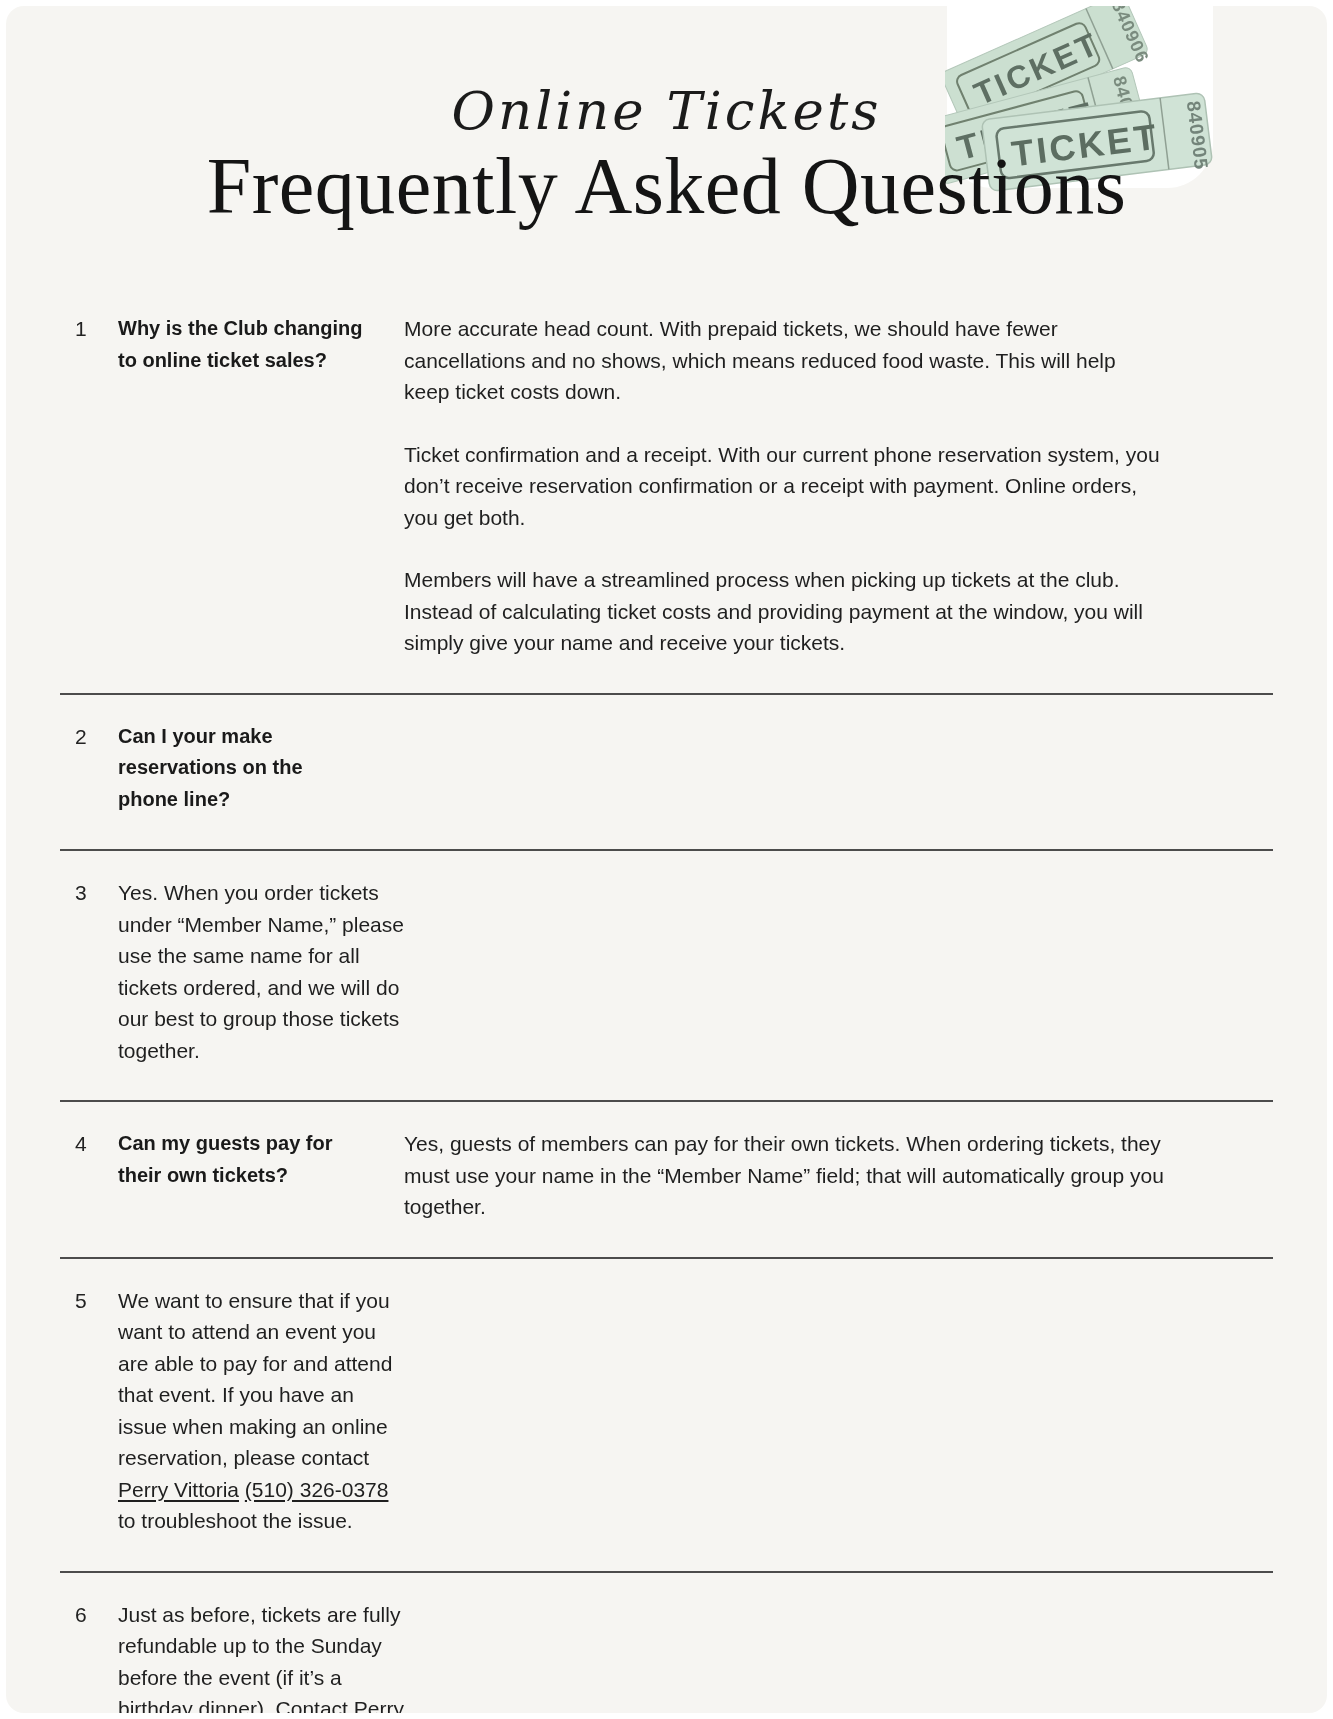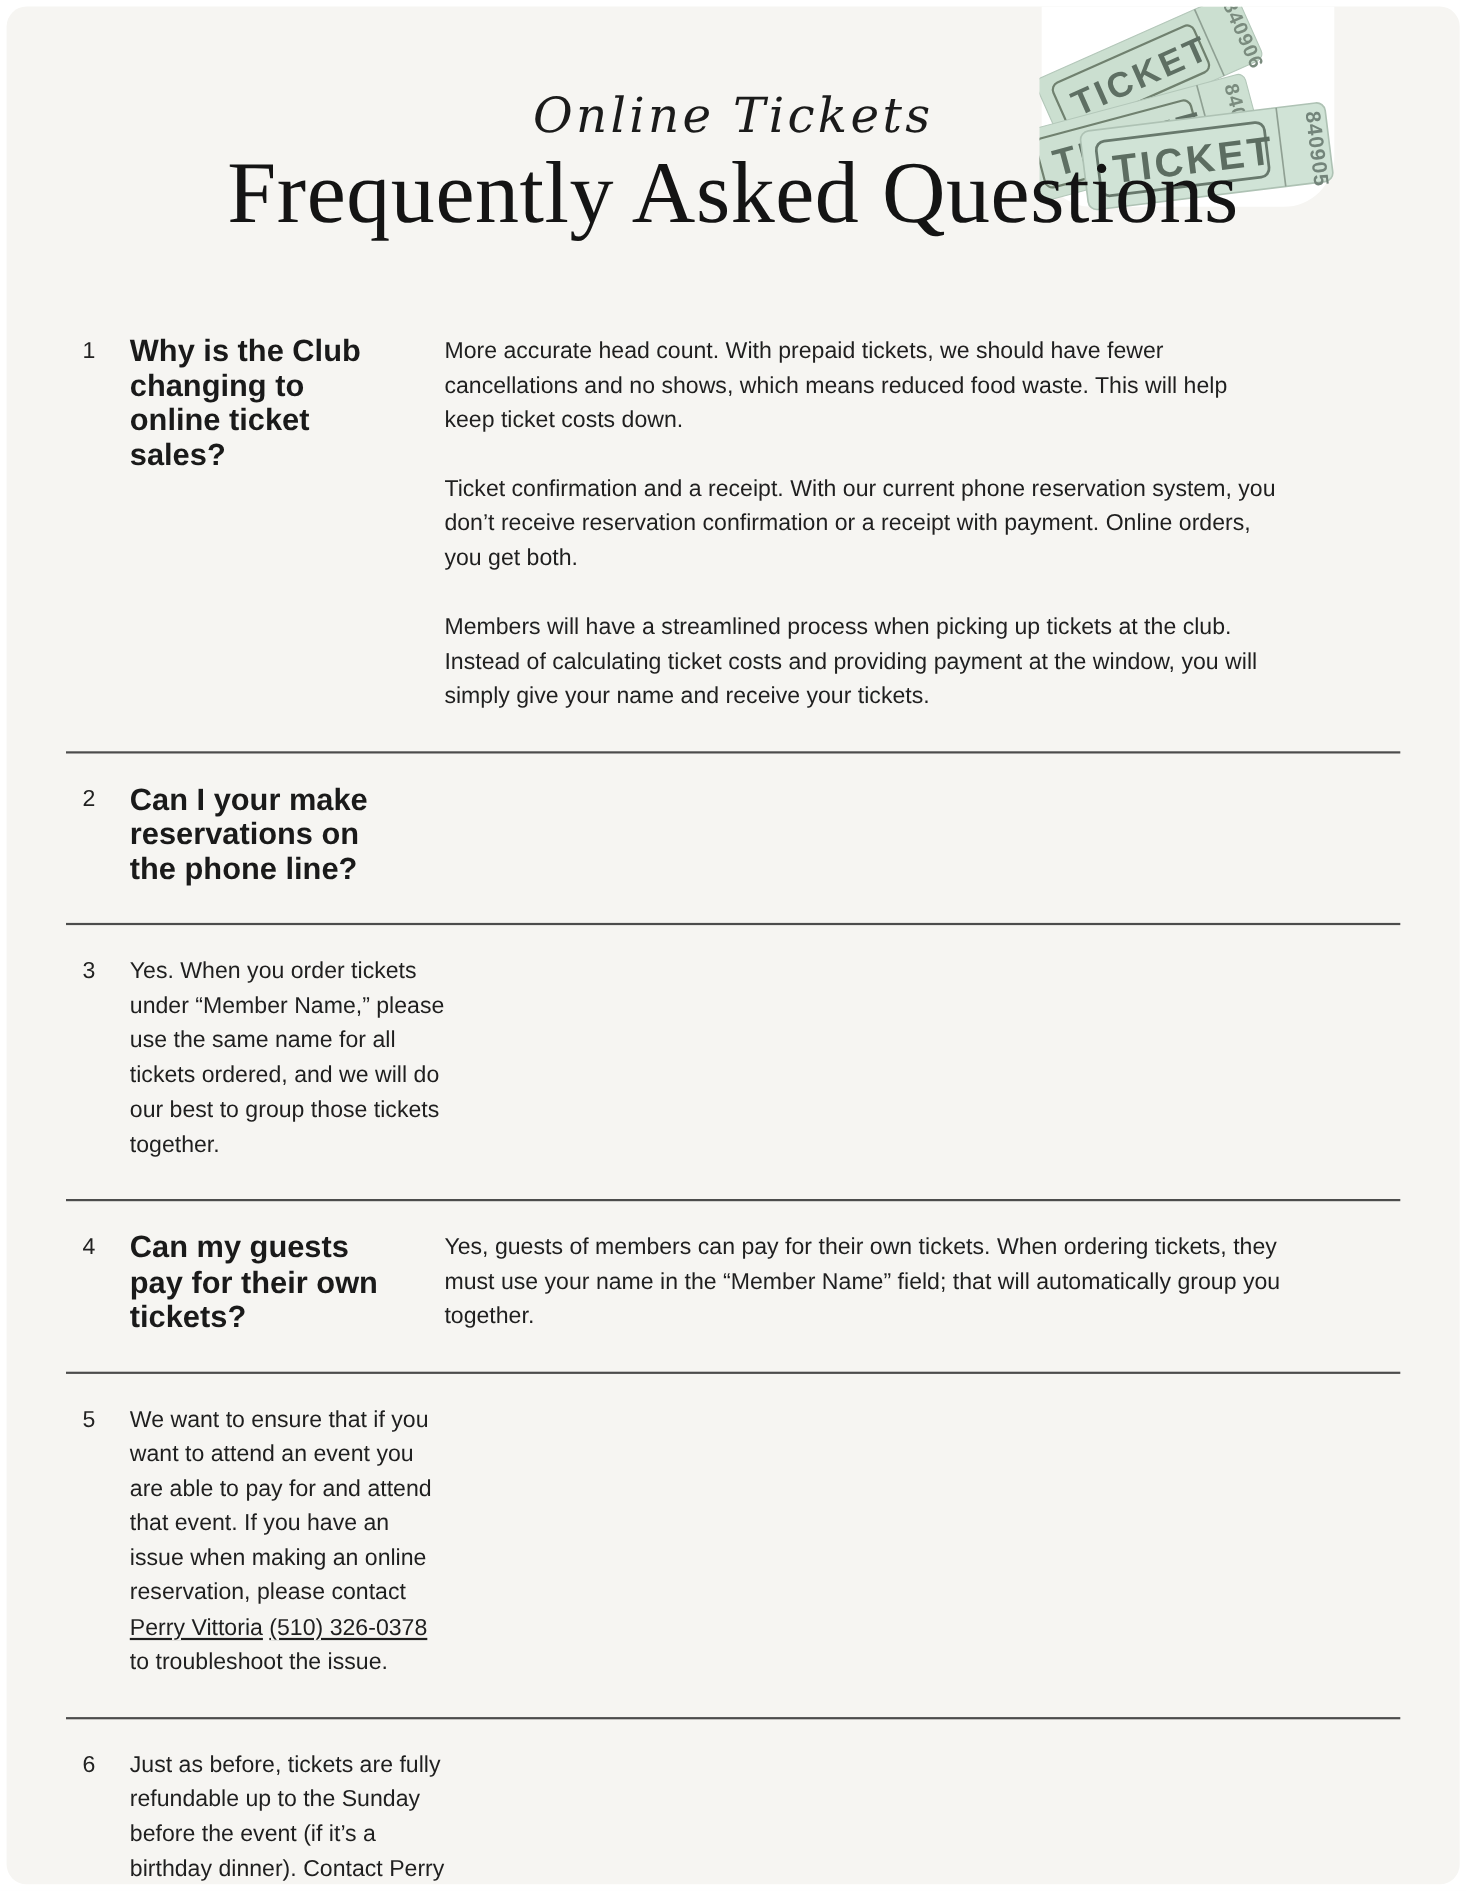--- a/index.html
+++ b/index.html
@@ -14,21 +14,21 @@
   .card {
     position:absolute; left:6px; top:6px; right:6px; bottom:6px;
     background:#f6f5f2;
     border-radius:18px;
     overflow:hidden;
   }
   .header { text-align:center; padding-top:74px; position:relative; }
   .script-title {
     font-family:"DejaVu Serif", serif;
     font-style:italic;
-    font-size:44px;
+    font-size:53px;
     letter-spacing:3px;
     color:#1b1b1b;
   }
   .page-title {
     font-family:"Liberation Serif", serif;
     font-weight:400;
     font-size:80px;
     line-height:86px;
     letter-spacing:0.5px;
     color:#141414;
@@ -46,21 +46,21 @@
     display:grid;
     grid-template-columns:43px 286px 1fr;
     padding:26px 0 34px 15px;
     border-top:2px solid #4c4c4c;
   }
   .faq-row:first-child { border-top:none; }
   .num {
     font-size:21px; line-height:31.5px; color:#222;
   }
   .q {
-    font-size:28px; line-height:31.5px;
+    font-size:20px; line-height:31.5px;
     font-weight:bold; color:#1a1a1a;
     padding-right:40px;
     max-width:246px;
   }
   .a {
     font-size:21px; line-height:31.5px; color:#1f1f1f;
     max-width:762px;
   }
   .a p { margin:0 0 31px 0; }
   .a p:last-child { margin-bottom:0; }

